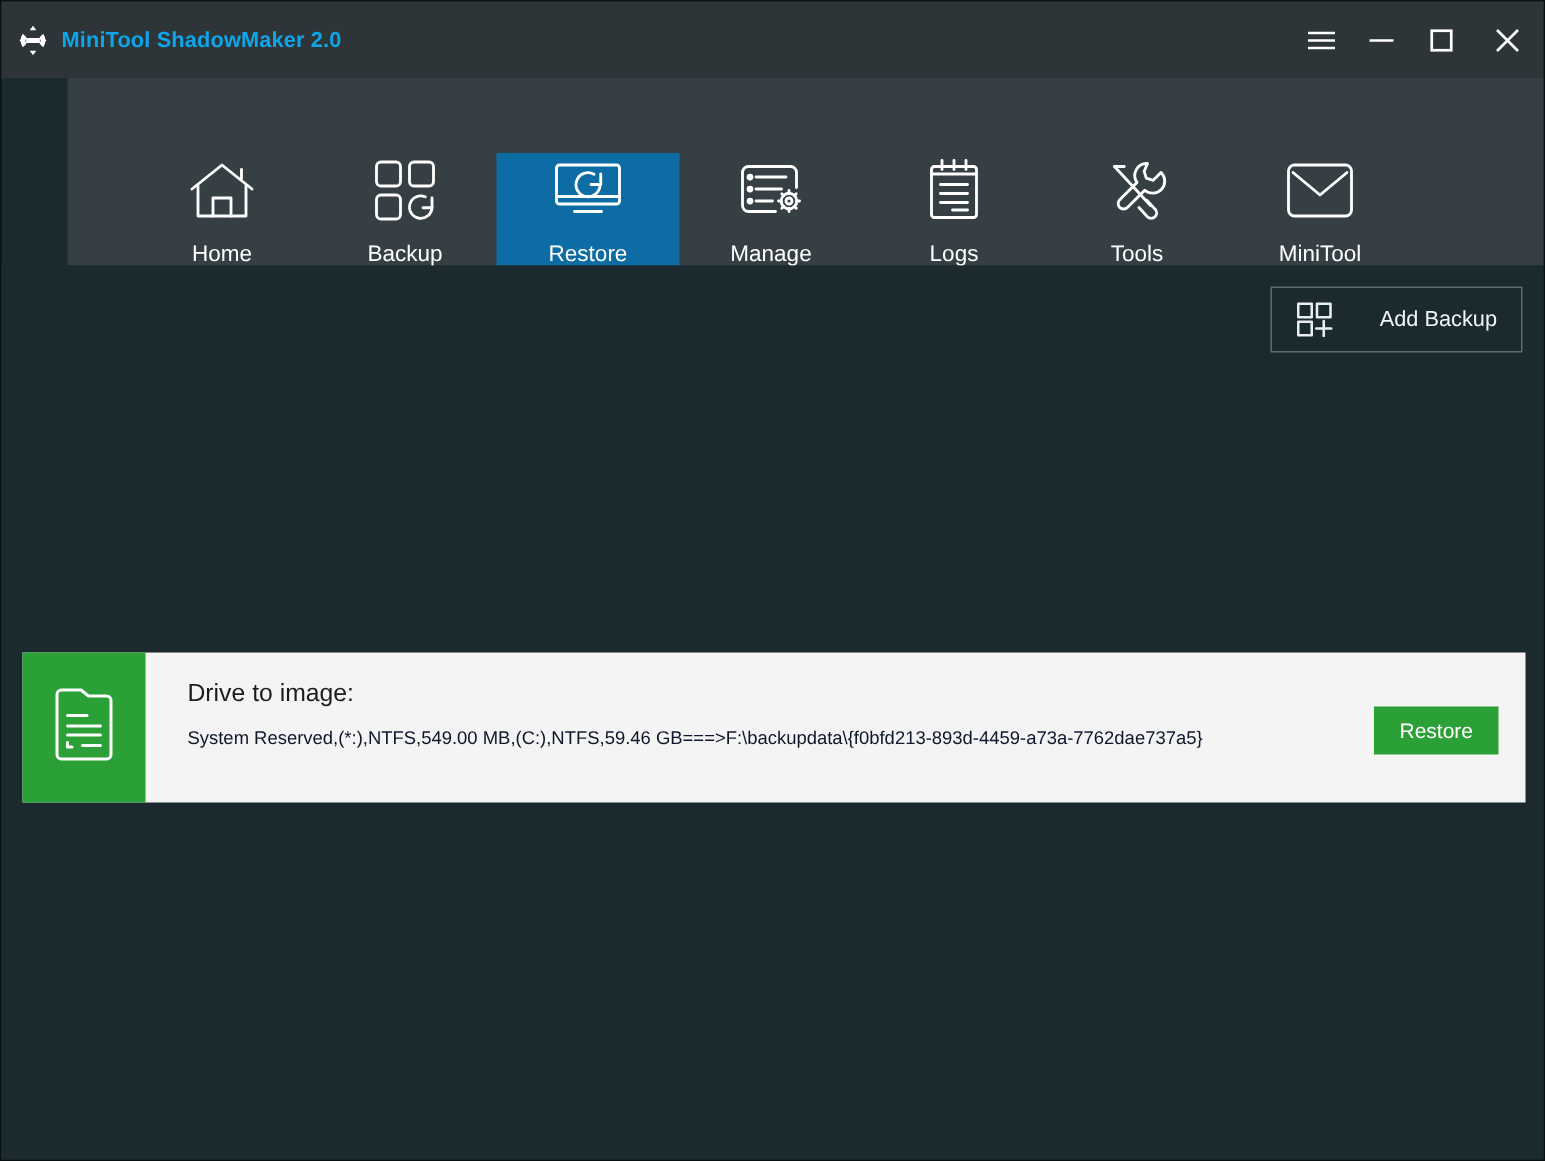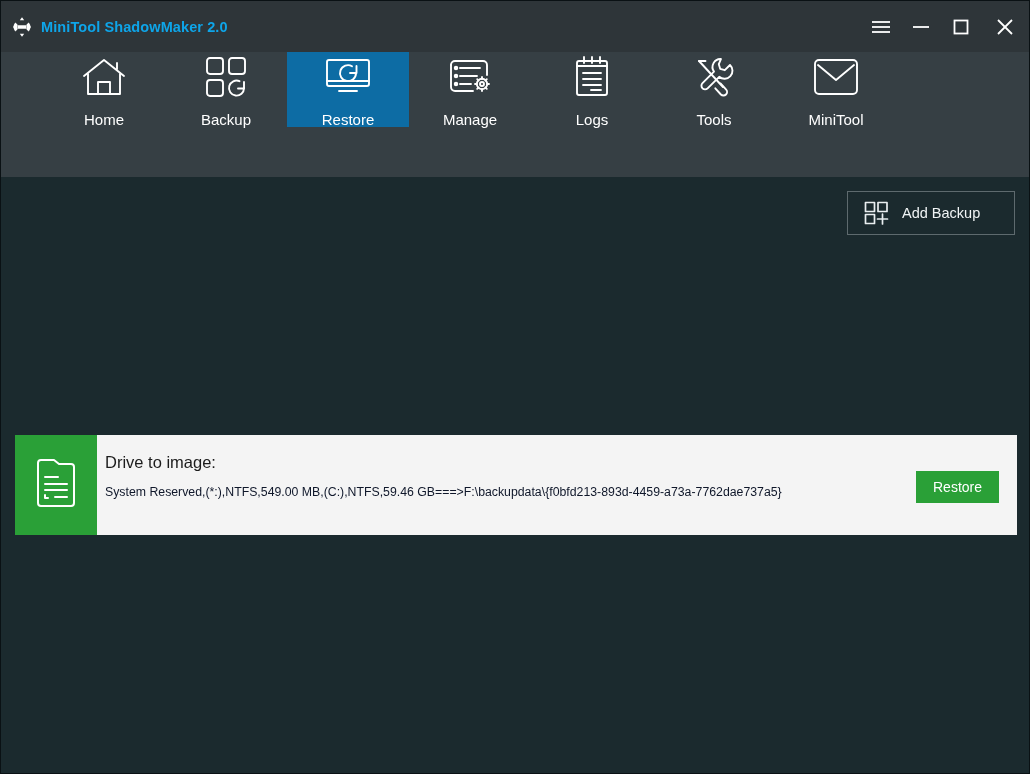--- a/index.html
+++ b/index.html
@@ -55,23 +55,24 @@
     cursor: pointer;
   }
   .win-btn:last-child { width: 48px; }
   .win-btn svg { display: block; }
 
   
   .navbar {
     height: 125px;
     background: #363f44;
     display: flex;
-    align-items: flex-start;
+    align-items: flex-end;
     flex: 0 0 auto;
     padding-left: 42px;
+    margin-left: 44px;
   }
   .nav-item {
     width: 122px;
     display: flex;
     flex-direction: column;
     align-items: center;
     justify-content: center;
     cursor: pointer;
     color: #ffffff;
     background: transparent;
@@ -104,20 +105,21 @@
   .add-backup-btn {
     height: 44px;
     min-width: 168px;
     border: 1px solid #5e6a6e;
     background: transparent;
     display: flex;
     align-items: center;
     padding: 0 16px;
     cursor: pointer;
     color: #e9eef0;
+    justify-content: space-between;
   }
   .add-backup-btn .ab-icon {
     width: 26px; height: 24px;
     display: flex; align-items: center; justify-content: center;
     margin-right: 12px;
   }
   .add-backup-label {
     font-size: 14.5px;
     color: #f0f4f5;
     white-space: nowrap;
@@ -136,21 +138,21 @@
     width: 82px;
     background: #2aa037;
     display: flex;
     align-items: center;
     justify-content: center;
     flex: 0 0 auto;
   }
   .card-body {
     flex: 1 1 auto;
     position: relative;
-    padding: 18px 0 0 8px;
+    padding: 18px 0 0 28px;
   }
   .card-title {
     font-size: 16.5px;
     color: #1c1c1c;
     line-height: 1.1;
     margin-bottom: 13px;
   }
   .card-desc {
     font-size: 12.3px;
     color: #0f172a;

